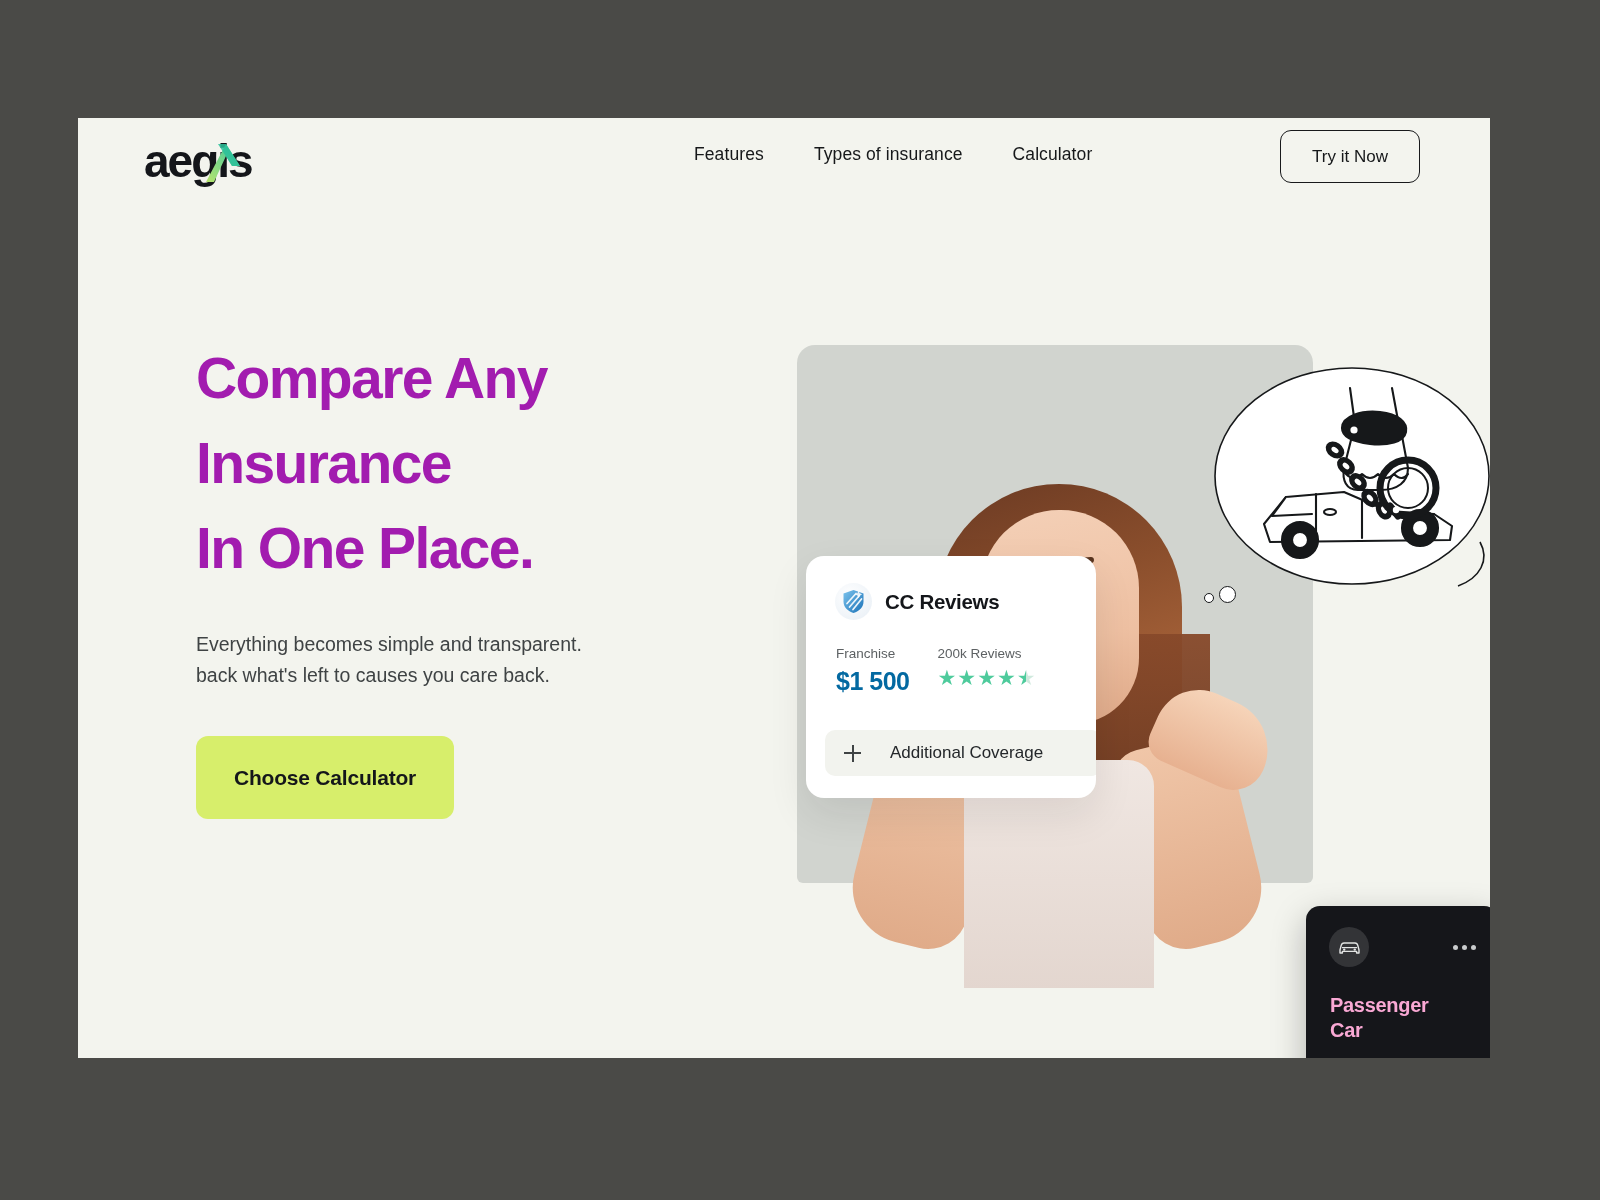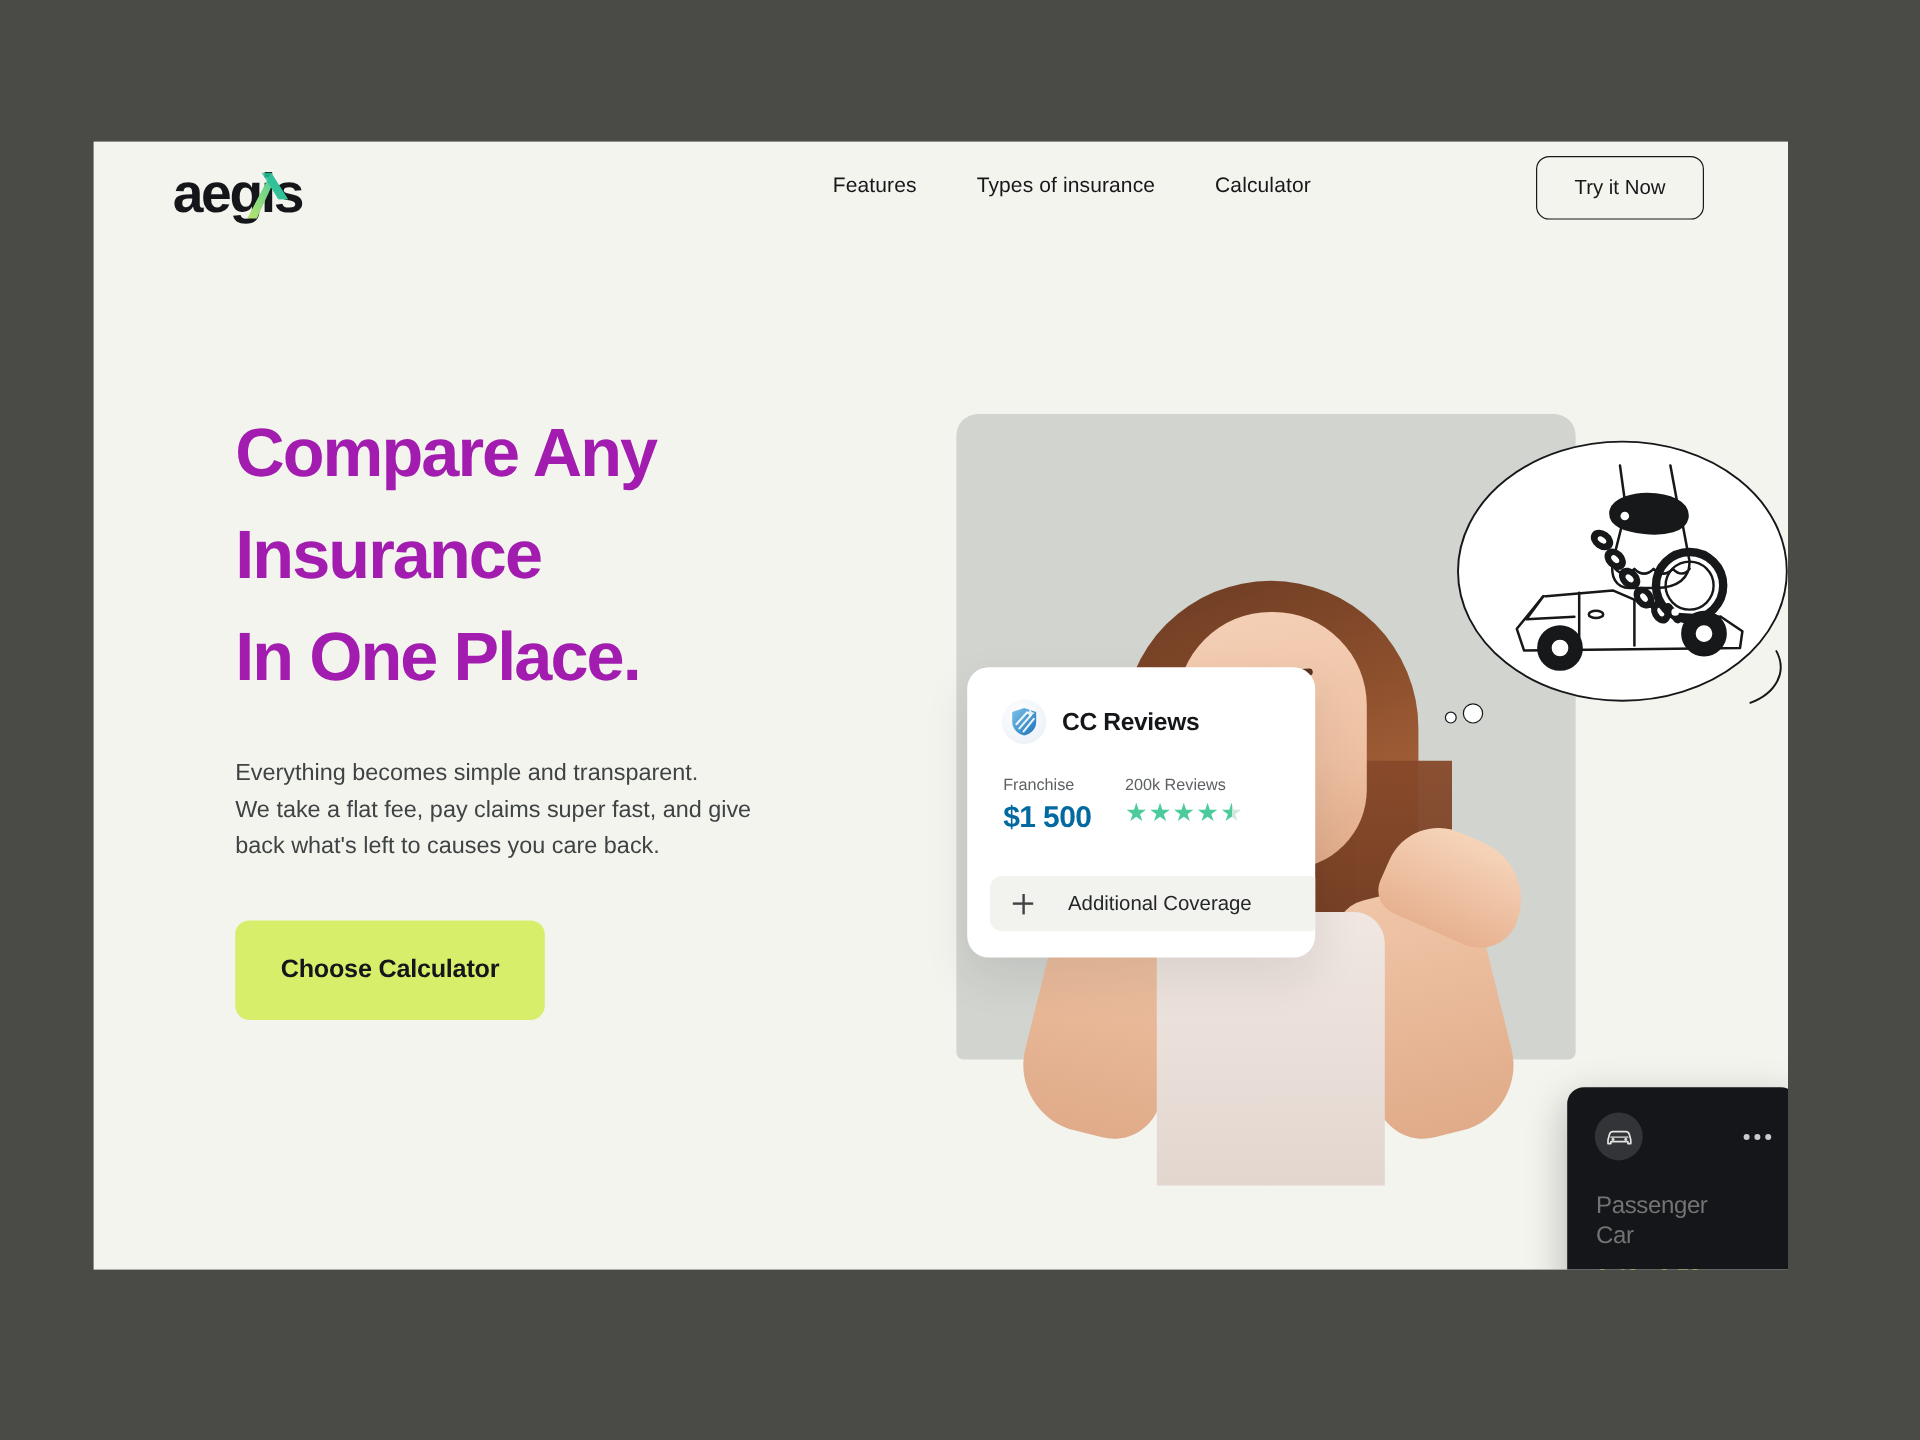--- a/index.html
+++ b/index.html
@@ -198,22 +198,22 @@
   }
   .dc-top { display:flex; align-items:center; justify-content:space-between; padding:21px 22px 0 23px; }
   .dc-car-circle {
     width:40px; height:40px; border-radius:50%;
     background:rgba(255,255,255,.13);
     display:flex; align-items:center; justify-content:center;
   }
   .dc-dots { display:flex; gap:4px; }
   .dc-dots i { width:5px; height:5px; border-radius:50%; background:#c9cbcd; display:block; }
   .dc-title {
-    padding:26px 0 0 24px; font-size:20px; font-weight:normal;
-    color:#737373; line-height:25px; letter-spacing:-.3px; width:140px;
+    padding:26px 0 0 24px; font-size:20px; font-weight:bold;
+    color:#f9a8d4; line-height:25px; letter-spacing:-.3px; width:140px;
   }
   .dc-value-row { padding:12px 0 0 24px; display:flex; align-items:baseline; gap:6px; }
   .dc-value { font-size:19px; font-weight:bold; color:#d7ee6b; letter-spacing:-.3px; white-space:nowrap; }
 </style>
 </head>
 <body>
 
 <div id="page">
 
   <div class="header">
@@ -244,21 +244,20 @@
 
   <div class="hero-left">
     <h1 class="hero-title">
       <span class="ln">Compare Any</span>
       <span class="ln">Insurance</span>
       <span class="ln">In One Place.</span>
     </h1>
 
     <p class="hero-sub">
       <span class="ln">Everything becomes simple and transparent.</span>
-      <span class="ln">We take a flat fee, pay claims super fast, and give</span>
       <span class="ln">back what's left to causes you care back.</span>
     </p>
 
     <button class="cta-btn">Choose Calculator</button>
   </div>
 
   <div class="comp">
 
     <div class="gray-panel"></div>
 

